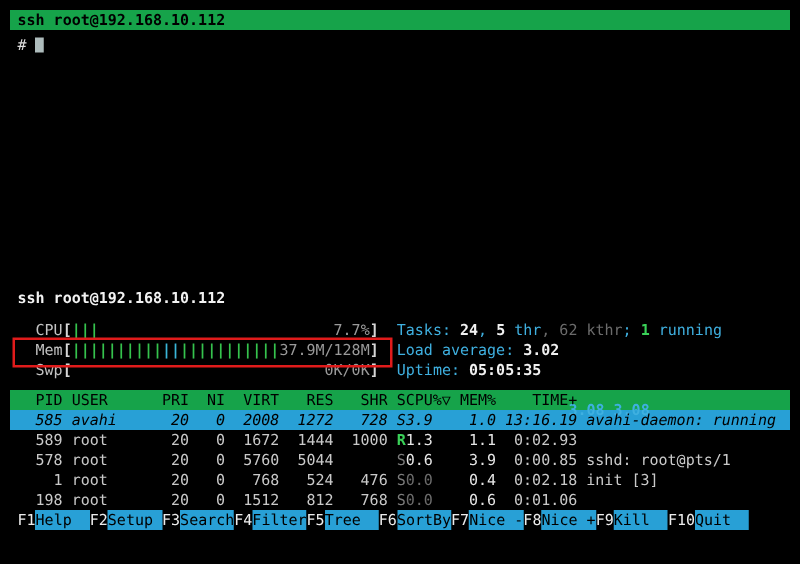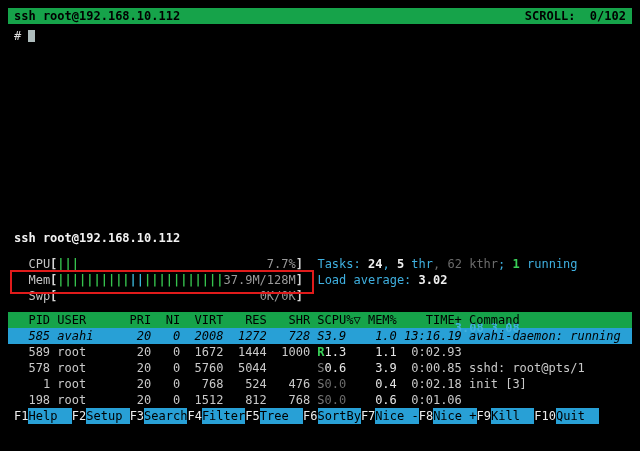--- a/index.html
+++ b/index.html
@@ -81,21 +81,20 @@
        border:2px solid var(--red,#e01b1b);pointer-events:none;z-index:5;}
 </style>
 </head>
 <body>
 
 <div class="screen">
 
   <div class="pane top">
     <div class="tbar">
       <span>ssh root@192.168.10.112</span>
-      <span>SCROLL:  0/102</span>
     </div>
     <div class="promptline">
       <span class="prompt">#</span>
       <span class="cursor"></span>
     </div>
   </div>
 
   <div class="pane bottom">
     <div class="line btitle">ssh root@192.168.10.112</div>
     <div class="sp10"></div>
@@ -132,38 +131,41 @@
           <span class="t-cyanb"> 3.08</span>
         </span>
     </div>
 
     <div class="line">
       <span class="m-ind"></span>
       <span class="m-label">Swp</span>
       <span class="m-br">[</span>
       <span class="m-content"><span class="bars g"></span><span class="m-value">0K/0K</span></span>
       <span class="m-br">]</span>
+      <span class="stat">
+          <span class="t-cyan">Uptime: </span>
+          <span class="t-bright">05:05:35</span>
+        </span>
     </div>
 
     <div class="sp8"></div>
 
 
     <div class="line thead">
       <span class="cl cl-pid">PID</span>
       <span class="cl cl-user">USER</span>
       <span class="cl cl-pri">PRI</span>
       <span class="cl cl-ni">NI</span>
       <span class="cl cl-virt">VIRT</span>
       <span class="cl cl-res">RES</span>
       <span class="cl cl-shr">SHR</span>
       <span class="cl cl-s">S</span>
       <span class="cl cl-cpu">CPU%▽</span>
       <span class="cl cl-mem">MEM%</span>
       <span class="cl cl-time">TIME+</span>
-      <span class="cl cl-cmd">Command</span>
     </div>
 
     <div class="line prow sel">
       <span class="cl cl-pid">585</span>
       <span class="cl cl-user">avahi</span>
       <span class="cl cl-pri">20</span>
       <span class="cl cl-ni">0</span>
       <span class="cl cl-virt">2008</span>
       <span class="cl cl-res">1272</span>
       <span class="cl cl-shr">728</span>

